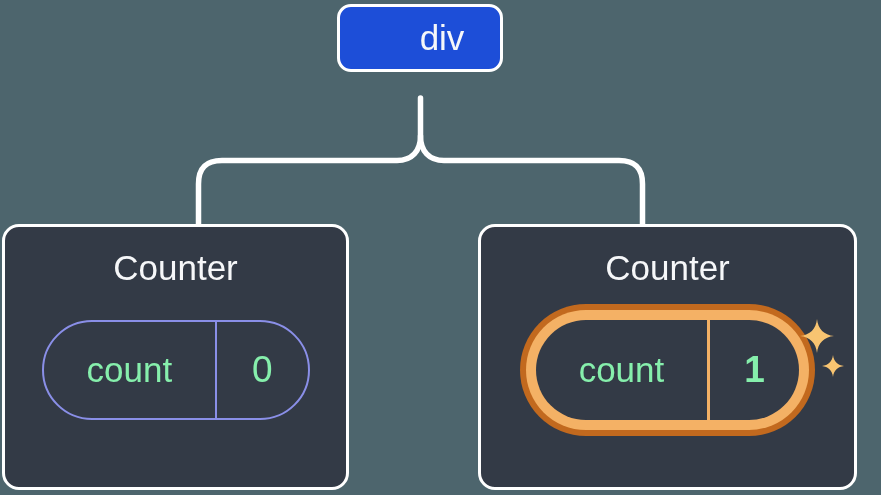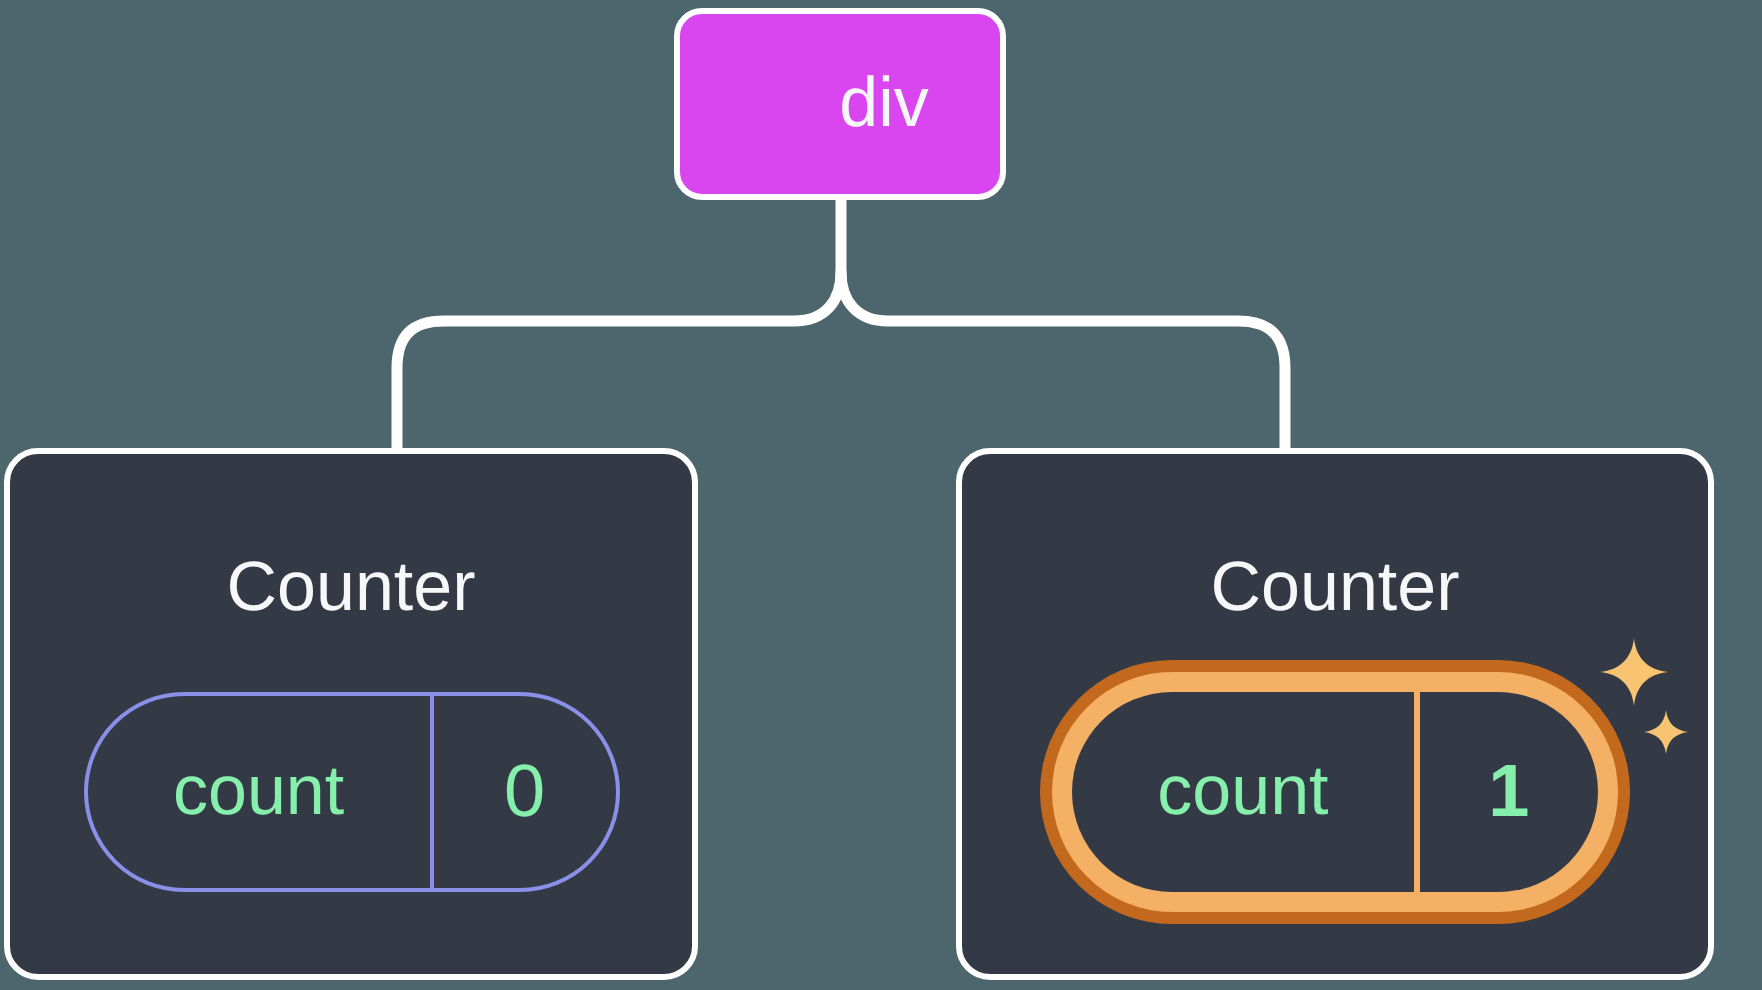--- a/index.html
+++ b/index.html
@@ -14,44 +14,44 @@
   .connectors { position: absolute; left: 0; top: 0; width: 881px; height: 495px; }
   .connectors path {
     fill: none;
     stroke: #ffffff;
     stroke-width: 5.5;
     stroke-linecap: round;
   }
   .node-root {
     position: absolute;
     left: 337px; top: 4px;
-    width: 166px; height: 96px;
+    width: 166px; height: 68px;
     box-sizing: border-box;
-    background: #d946ef;
+    background: #1d4ed8;
     border: 3.5px solid #ffffff;
     border-radius: 14px;
     display: flex; align-items: center; justify-content: center;
     color: #f6f7f9;
     font-size: 35px;
     padding-left: 44px;
   }
   .card {
     position: absolute;
     top: 224px;
     height: 266px;
     box-sizing: border-box;
     background: #333a46;
     border: 3.5px solid #ffffff;
     border-radius: 17px;
     display: flex; flex-direction: column; align-items: center;
   }
   .card-left  { left: 2px;   width: 347px; }
   .card-right { left: 478px; width: 379px; }
   .card-title {
-    margin-top: 46px;
+    margin-top: 20px;
     font-size: 35px;
     line-height: 42px;
     color: #f6f7f9;
   }
   .pill {
     display: flex;
     align-items: stretch;
     box-sizing: border-box;
     width: 268px; height: 100px;
     border: 2.5px solid #8a8fe8;

